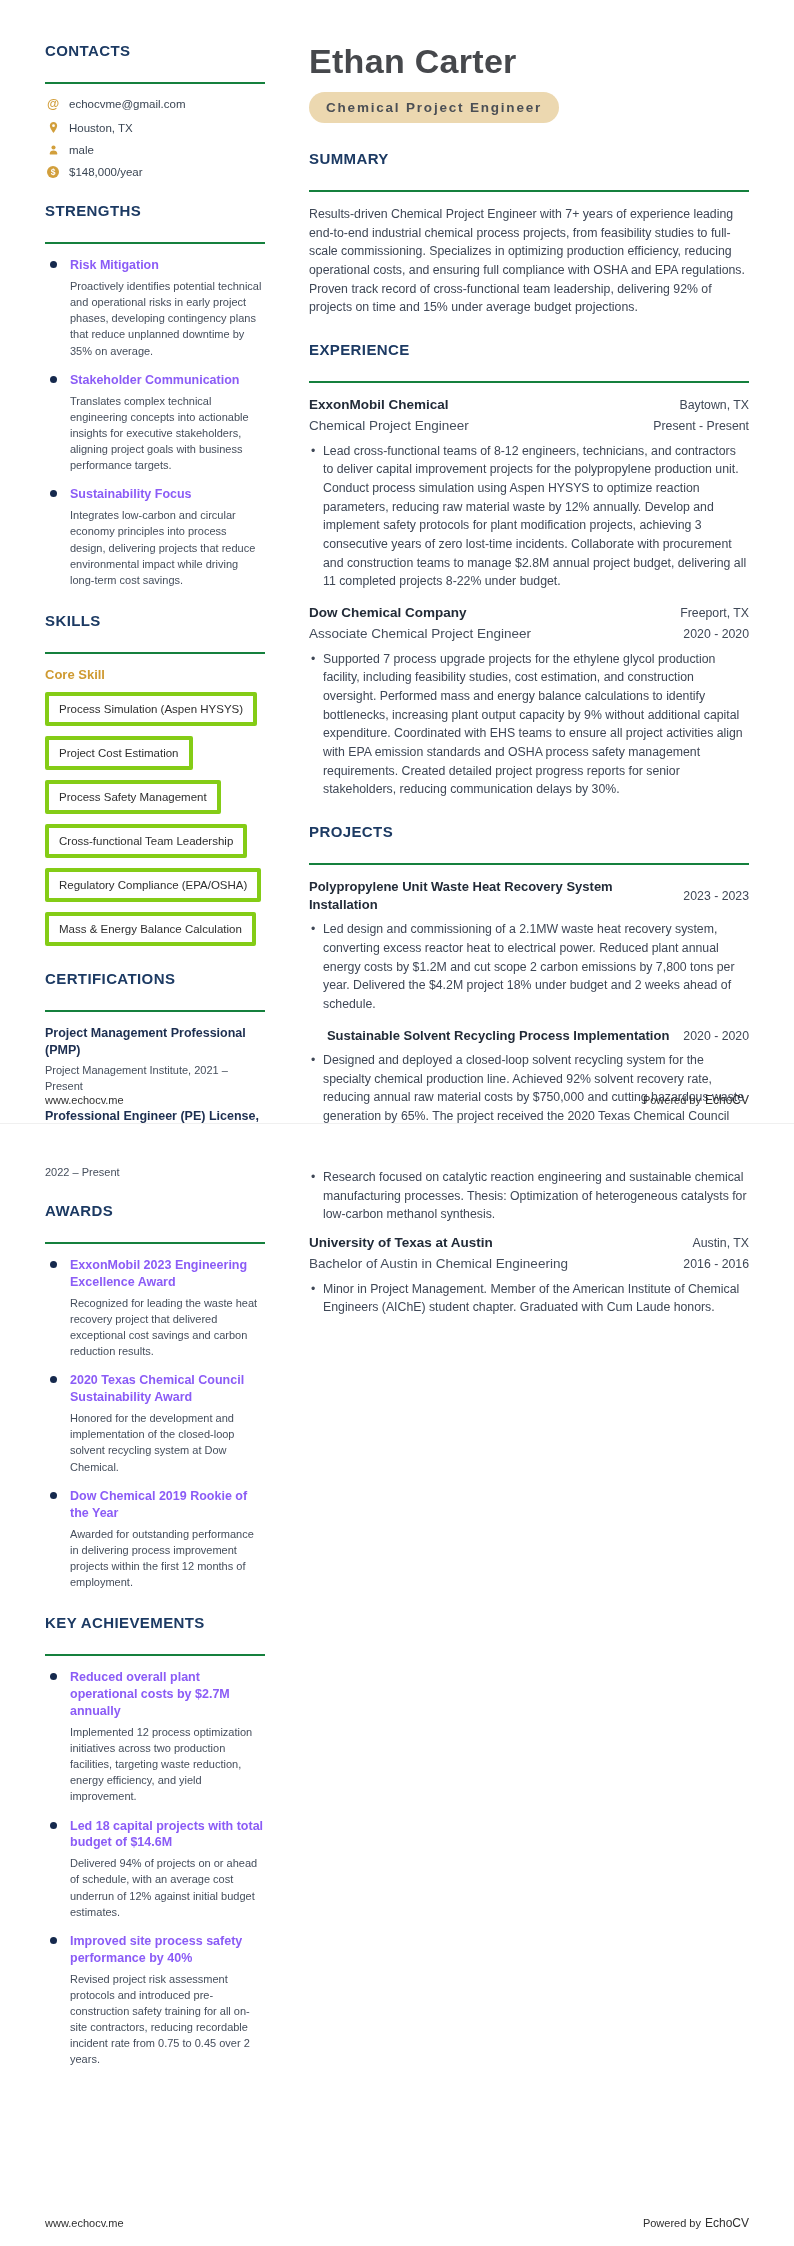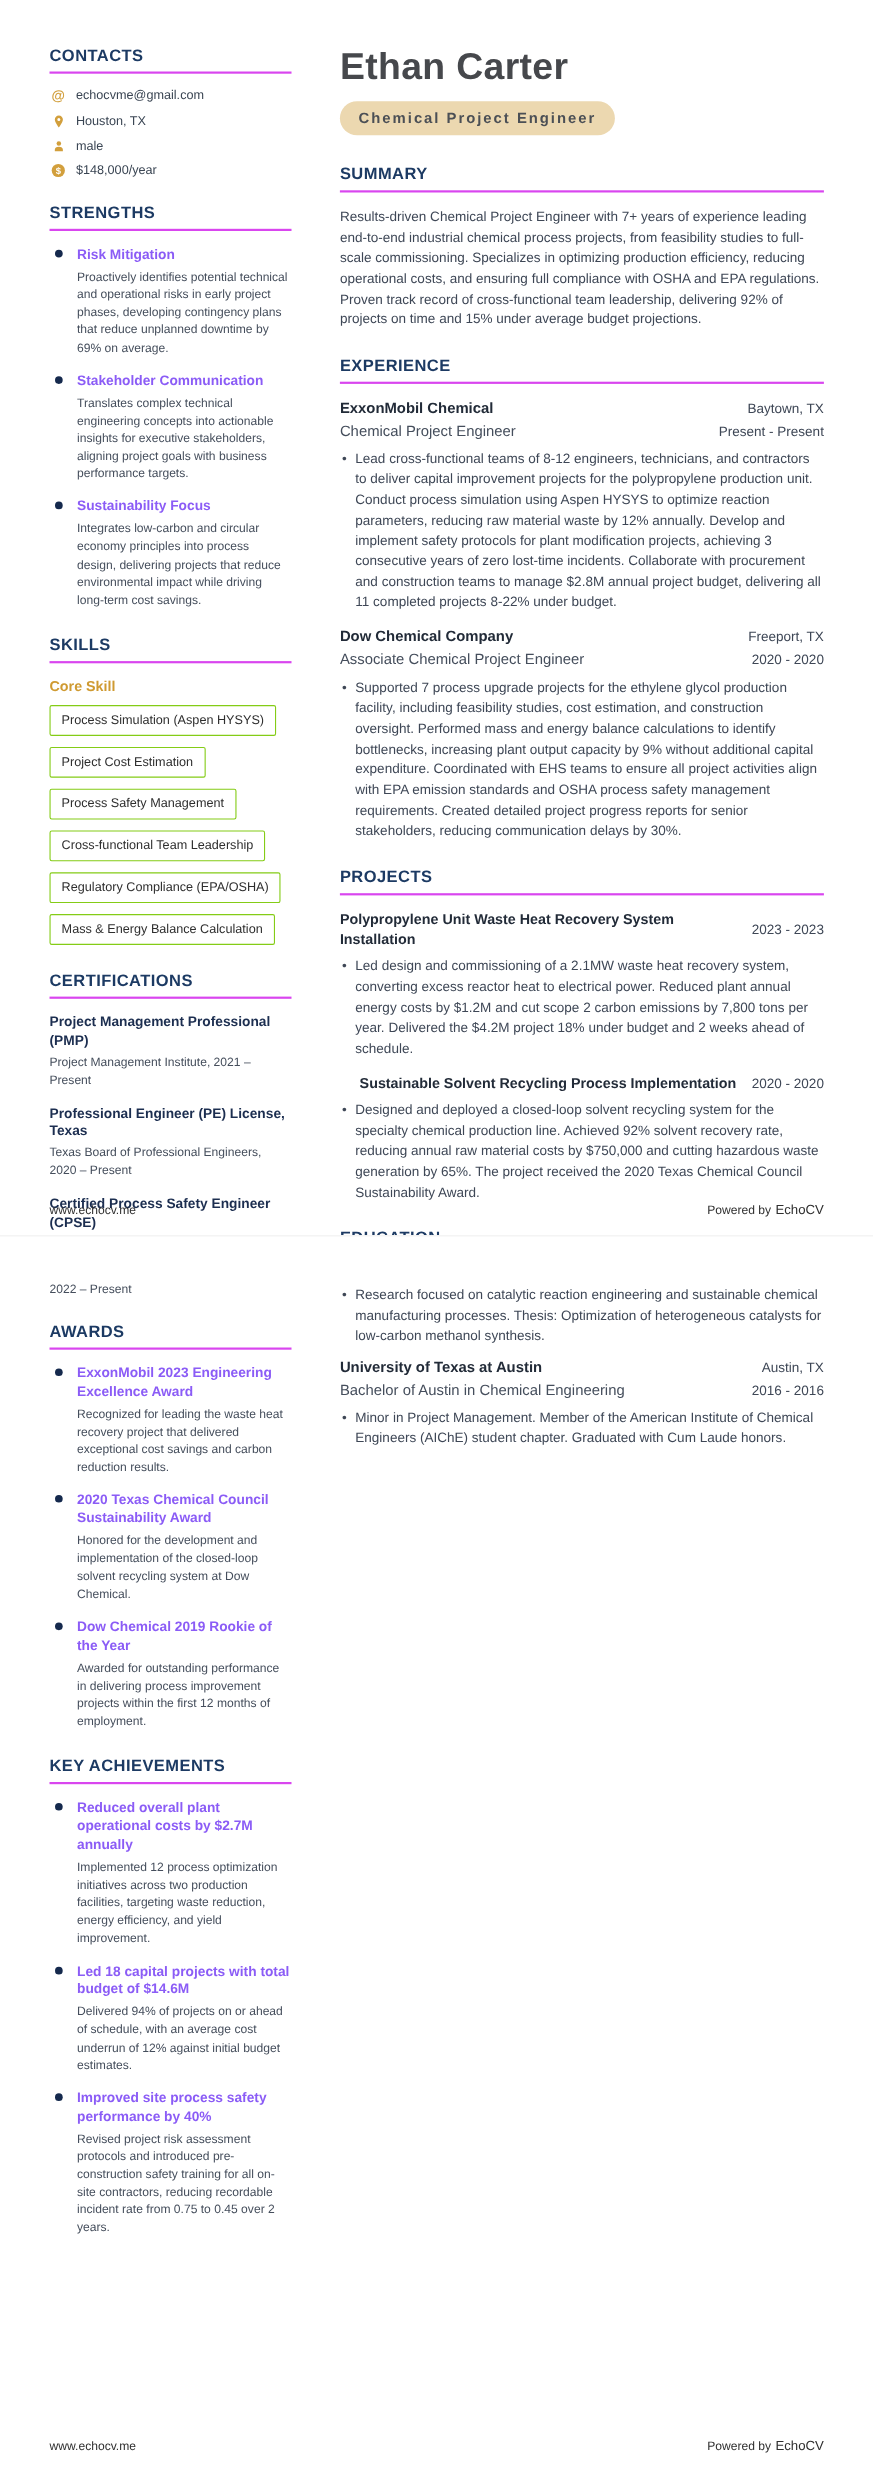--- a/index.html
+++ b/index.html
@@ -11,42 +11,42 @@
   }
   .page { width:794px; height:1123px; position:relative; background:#fff; overflow:hidden; }
   .page + .page { border-top:1px solid #f0f0f0; }
   .page-inner { display:flex; gap:44px; padding:42px 45px 0 45px; }
   .col-left { flex:0 0 220px; width:220px; }
   .col-right { flex:1 1 auto; min-width:0; }
 
   
   .sec-h {
     font-size:15px; font-weight:700; color:#1c3a63; letter-spacing:.4px;
-    border-bottom:2px solid #d946ef; padding-bottom:6px; margin-bottom:13px;
+    border-bottom:2px solid #15803d; padding-bottom:23px; margin-bottom:13px;
   }
   section { margin-bottom:24px; }
 
   
   .contact-item { display:flex; align-items:center; gap:8px; margin-bottom:10px;
     font-size:11.5px; color:#3a4553; }
   .cic { flex:0 0 16px; width:16px; text-align:center; display:inline-flex; justify-content:center; align-items:center; }
   .at-glyph { color:#d29f3c; font-weight:700; font-size:12.5px; }
   .dollar-disc { width:12px; height:12px; border-radius:50%; background:#d29f3c; color:#fff;
     font-size:8.5px; font-weight:700; display:inline-flex; align-items:center; justify-content:center; }
 
   
   .b-item { position:relative; padding-left:25px; margin-bottom:13px; }
   .b-item::before { content:""; position:absolute; left:5px; top:4px; width:7px; height:7px;
     border-radius:50%; background:#15294d; }
   .b-title { font-size:12.5px; font-weight:700; color:#8b5cf6; line-height:1.35; margin-bottom:4px; }
   .b-desc { font-size:11px; color:#454e5c; line-height:1.47; }
 
   
   .group-label { font-size:13px; font-weight:700; color:#cf9a31; margin:1px 0 10px; }
-  .chip { display:table; border:1px solid #84cc16; border-radius:2px; background:#fff;
+  .chip { display:table; border:4px solid #84cc16; border-radius:2px; background:#fff;
     padding:7px 10px; margin-bottom:10px; font-size:11.5px; color:#2e2e2e; }
 
   
   .cert { margin-bottom:13px; }
   .cert-name { font-size:12.5px; font-weight:700; color:#1c2e50; line-height:1.35; margin-bottom:4px; }
   .cert-org { font-size:11px; color:#454e5c; line-height:1.45; }
   .continuation { font-size:11px; color:#454e5c; margin-bottom:24px; }
 
   
   .name { font-size:34px; font-weight:700; color:#46484c; letter-spacing:.3px; }
@@ -112,21 +112,21 @@
               <span class="dollar-disc">$</span>
             </span>
           <span>$148,000/year</span>
         </div>
       </section>
 
       <section>
         <div class="sec-h">STRENGTHS</div>
         <div class="b-item">
           <div class="b-title">Risk Mitigation</div>
-          <div class="b-desc">Proactively identifies potential technical and operational risks in early project phases, developing contingency plans that reduce unplanned downtime by 69% on average.</div>
+          <div class="b-desc">Proactively identifies potential technical and operational risks in early project phases, developing contingency plans that reduce unplanned downtime by 35% on average.</div>
         </div>
         <div class="b-item">
           <div class="b-title">Stakeholder Communication</div>
           <div class="b-desc">Translates complex technical engineering concepts into actionable insights for executive stakeholders, aligning project goals with business performance targets.</div>
         </div>
         <div class="b-item">
           <div class="b-title">Sustainability Focus</div>
           <div class="b-desc">Integrates low-carbon and circular economy principles into process design, delivering projects that reduce environmental impact while driving long-term cost savings.</div>
         </div>
       </section>

